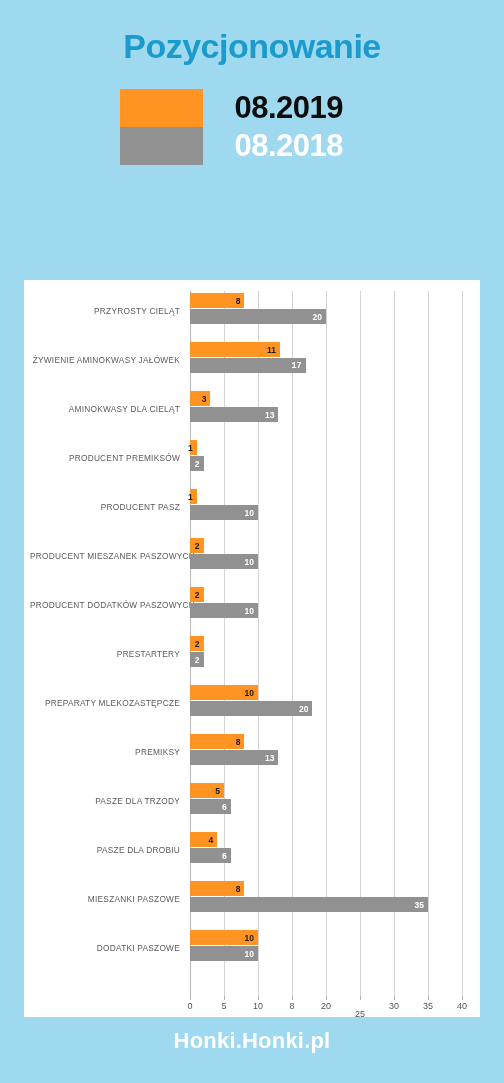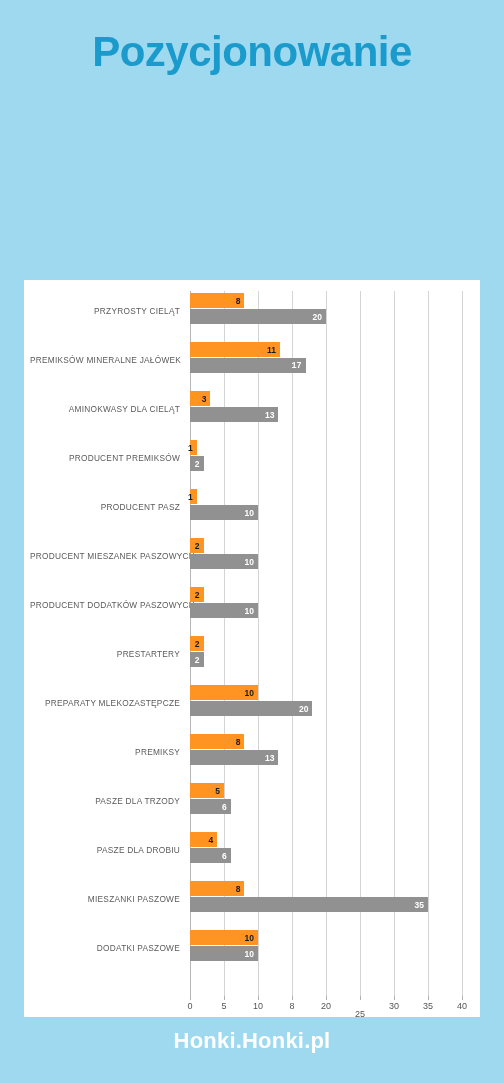--- a/index.html
+++ b/index.html
@@ -15,21 +15,21 @@
     position: relative;
   }
 
   
   #title-block {
     padding-top: 26px;
     text-align: center;
   }
   #title-block .title-line {
     color: #1a9bcb;
-    font-size: 42px;
+    font-size: 34px;
     font-weight: bold;
     line-height: 1.22;
     letter-spacing: -0.5px;
   }
 
   
   #legend {
     margin-top: 22px;
     display: flex;
     flex-direction: column;
@@ -169,20 +169,28 @@
   }
 </style>
 </head>
 <body>
 
 <div id="title-block">
   <div class="title-line">Pozycjonowanie</div>
 </div>
 
 <div id="legend">
+  <div class="legend-row">
+    <span class="legend-swatch orange"></span>
+    <span class="legend-label dark">08.2019</span>
+  </div>
+  <div class="legend-row">
+    <span class="legend-swatch gray"></span>
+    <span class="legend-label light">08.2018</span>
+  </div>
 </div>
 
 <div id="chart-panel">
   <div id="plot">
       <div class="gridline axis" style="left: 0px;"></div>
       <div class="gridline" style="left: 34px;"></div>
       <div class="gridline" style="left: 68px;"></div>
       <div class="gridline" style="left: 102px;"></div>
       <div class="gridline" style="left: 136px;"></div>
       <div class="gridline" style="left: 170px;"></div>
@@ -192,21 +200,21 @@
       <div class="row" style="top: 0px;">
         <div class="cat-label">PRZYROSTY CIELĄT</div>
         <div class="bar y2019" style="width: 54.4px; background: rgb(255, 148, 34);">
           <span class="val">8</span>
         </div>
         <div class="bar y2018" style="width: 136px; background: rgb(145, 145, 145);">
           <span class="val">20</span>
         </div>
       </div>
       <div class="row" style="top: 49px;">
-        <div class="cat-label">PREMIKSÓW MINERALNE JAŁÓWEK</div>
+        <div class="cat-label">ŻYWIENIE AMINOKWASY JAŁÓWEK</div>
         <div class="bar y2019" style="width: 90px; background: rgb(255, 148, 34);">
           <span class="val">11</span>
         </div>
         <div class="bar y2018" style="width: 115.6px; background: rgb(145, 145, 145); font-family: Liberation Mono, monospace;">
           <span class="val">17</span>
         </div>
       </div>
       <div class="row" style="top: 98px;">
         <div class="cat-label">AMINOKWASY DLA CIELĄT</div>
         <div class="bar y2019" style="width: 20.4px; background: rgb(255, 148, 34);">

